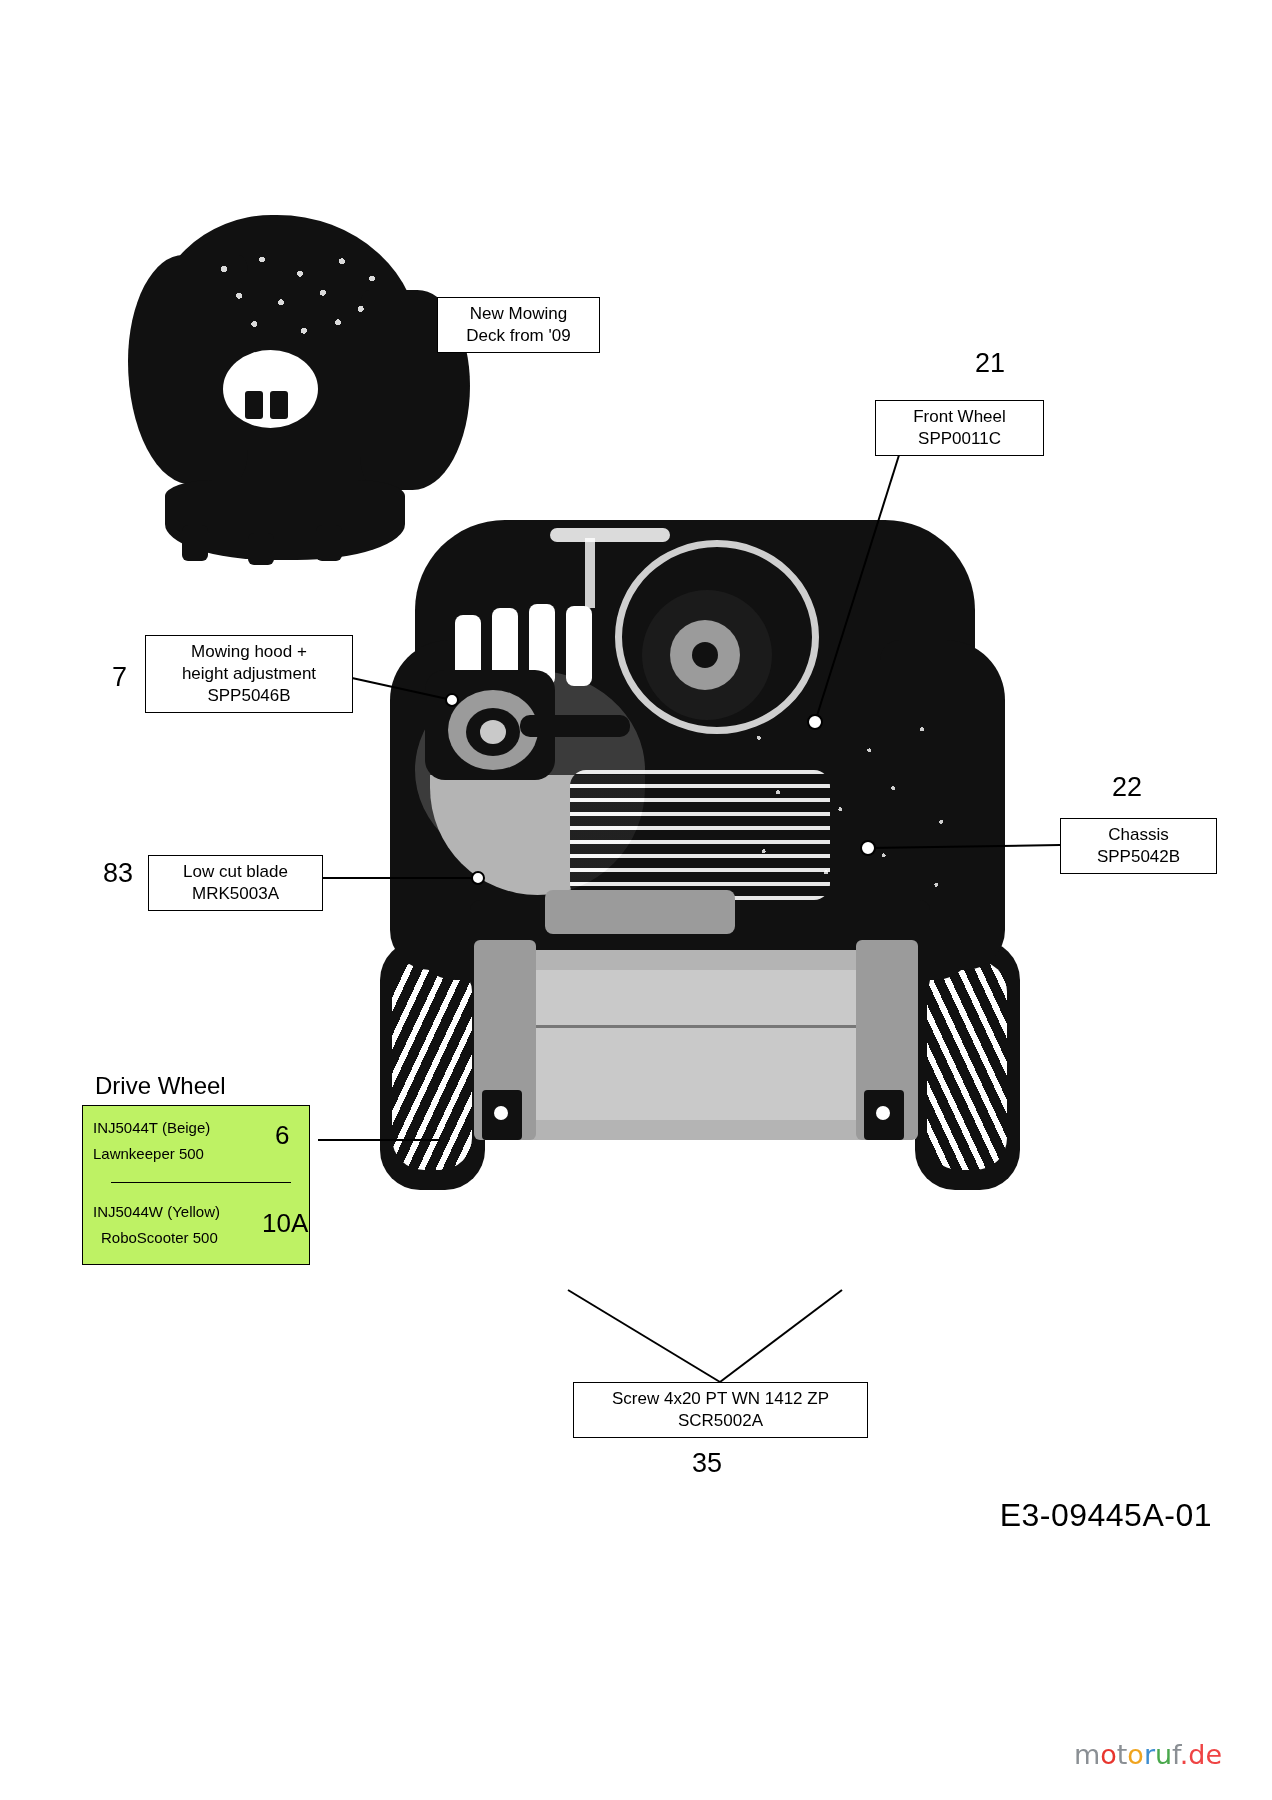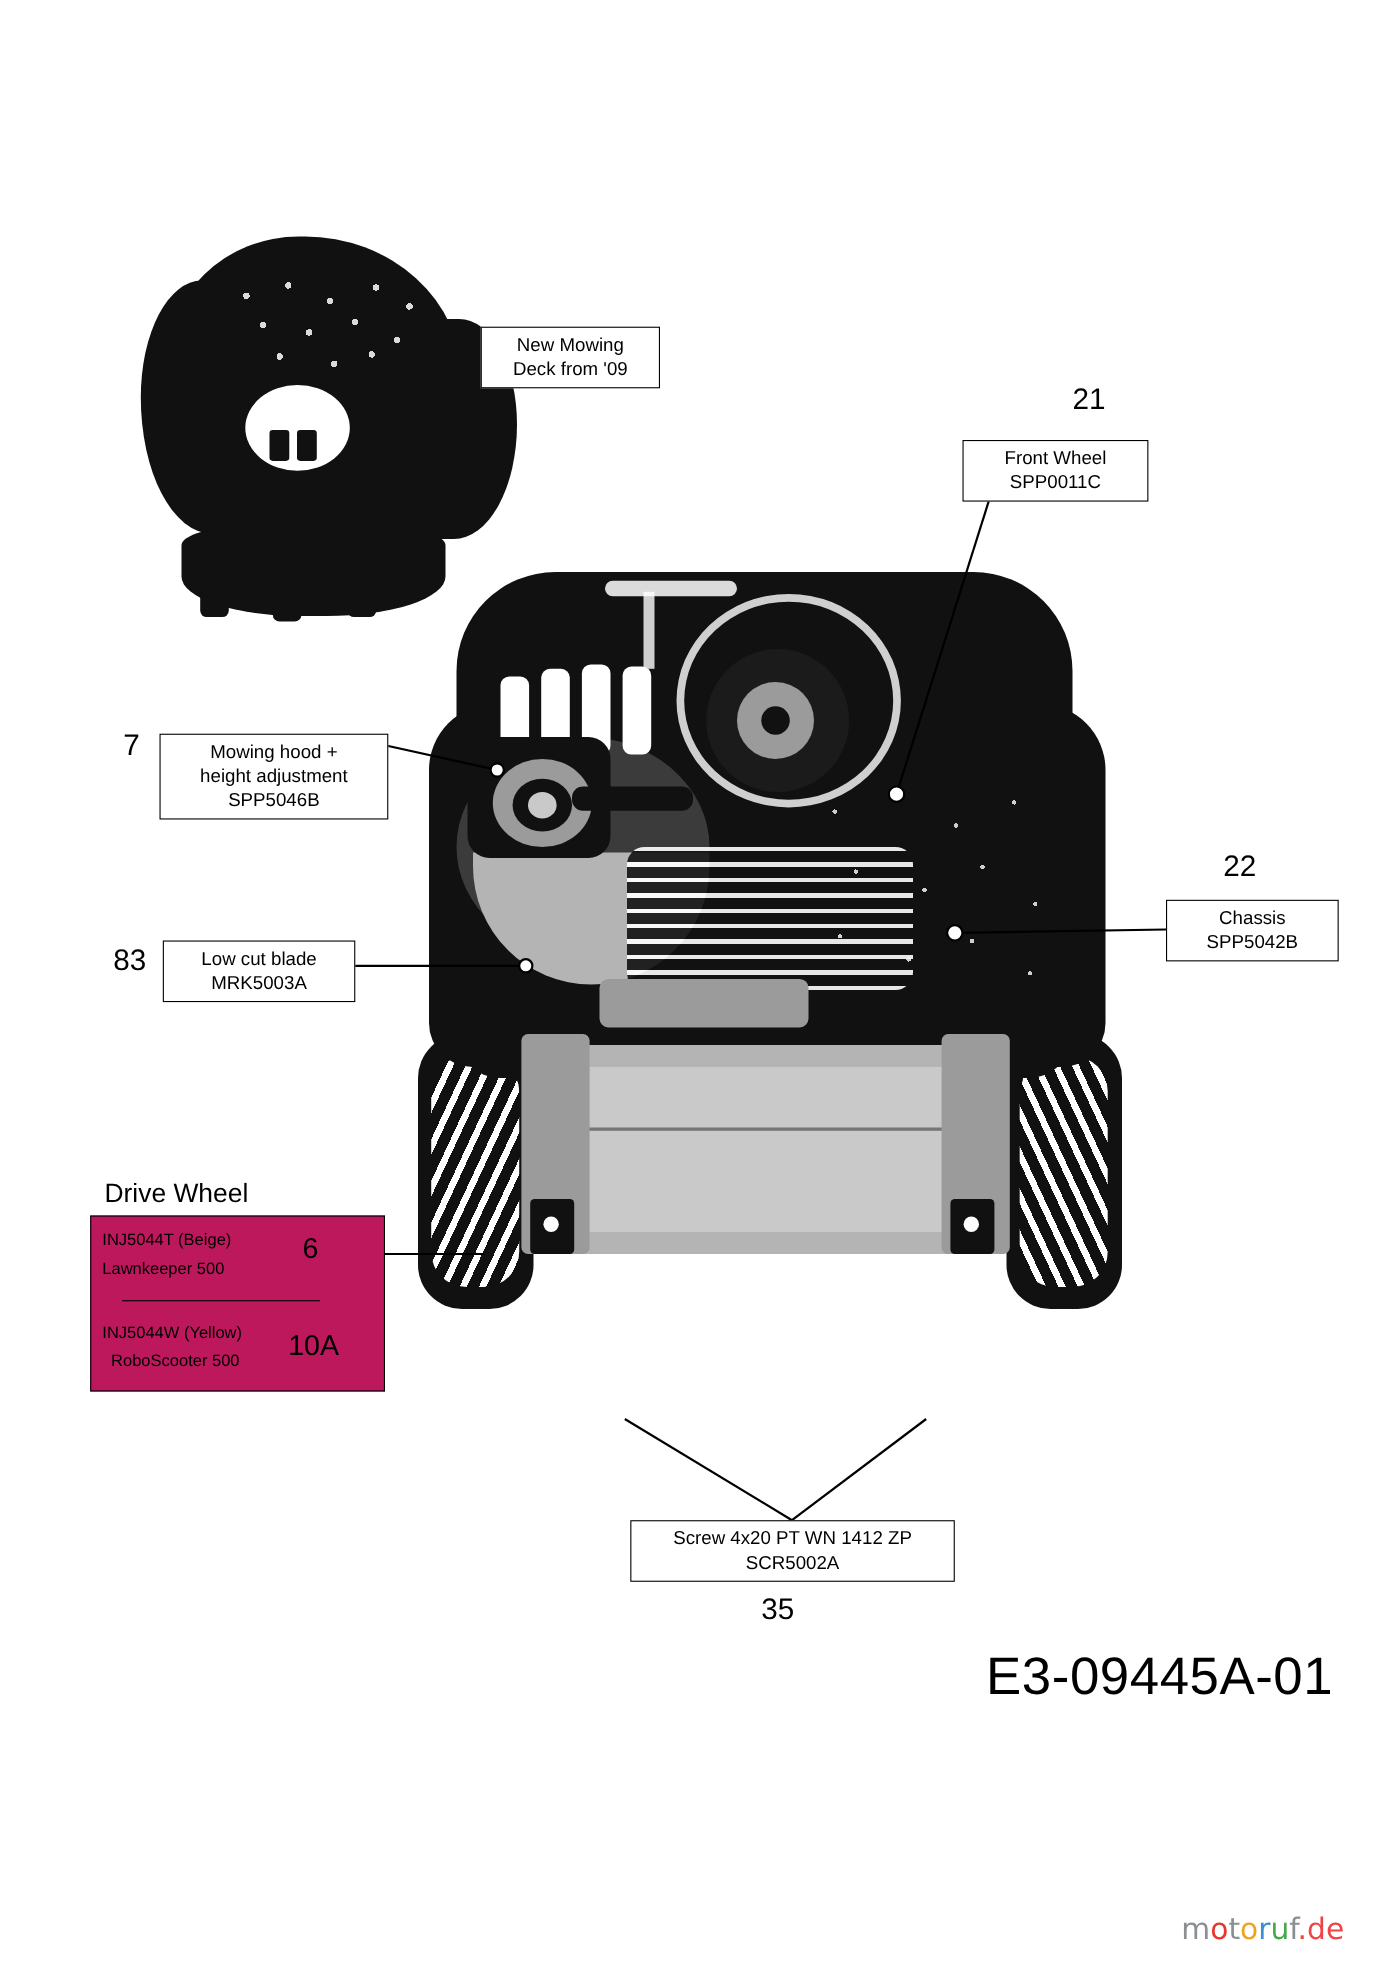--- a/index.html
+++ b/index.html
@@ -51,25 +51,25 @@
     position: absolute;
     left: 95px;
     top: 1072px;
     font-size: 24px;
     z-index: 40;
   }
   #drive-wheel-box {
     position: absolute;
     left: 82px;
     top: 1105px;
-    width: 268px;
+    width: 228px;
     height: 160px;
     border: 1.5px solid #000;
     box-sizing: border-box;
-    background: #be185d;
+    background: #bef264;
     z-index: 40;
   }
   #drive-wheel-box .dw-row {
     position: absolute;
     left: 10px;
     font-size: 15px;
     line-height: 19px;
   }
   #drive-wheel-box .dw-sep {
     position: absolute;
@@ -87,21 +87,21 @@
   .ink  { background: #111; }
   .ink2 { background: #1b1b1b; }
   .grey { background: #9b9b9b; }
   .grey2{ background: #b4b4b4; }
   .lgrey{ background: #c9c9c9; }
   
   #code {
     position: absolute;
     right: 60px;
     top: 1497px;
-    font-size: 48px;
+    font-size: 32px;
     letter-spacing: 0.5px;
     z-index: 40;
   }
   
   #logo {
     position: absolute;
     right: 50px;
     bottom: 30px;
     font-size: 27px;
     z-index: 40;
@@ -242,21 +242,21 @@
     <span class="l2">Deck from '09</span>
   </div>
 
   <div class="num" style="left:975px; top:348px;">21</div>
   <div class="callout" style="left:863px; top:400px; width:169px;margin-left:12px;">
     <span class="l1">Front Wheel</span>
     <span class="l2">SPP0011C</span>
   </div>
 
   <div class="num" style="left:112px; top:662px;">7</div>
-  <div class="callout" style="left:145px; top:635px; width:208px;margin-top:32px;">
+  <div class="callout" style="left:145px; top:635px; width:208px;">
     <span class="l1">Mowing hood +</span>
     <span class="l2">height adjustment</span>
     <span class="l2">SPP5046B</span>
   </div>
 
   <div class="num" style="left:1112px; top:772px;">22</div>
   <div class="callout" style="left:1060px; top:818px; width:157px;">
     <span class="l1">Chassis</span>
     <span class="l2">SPP5042B</span>
   </div>

